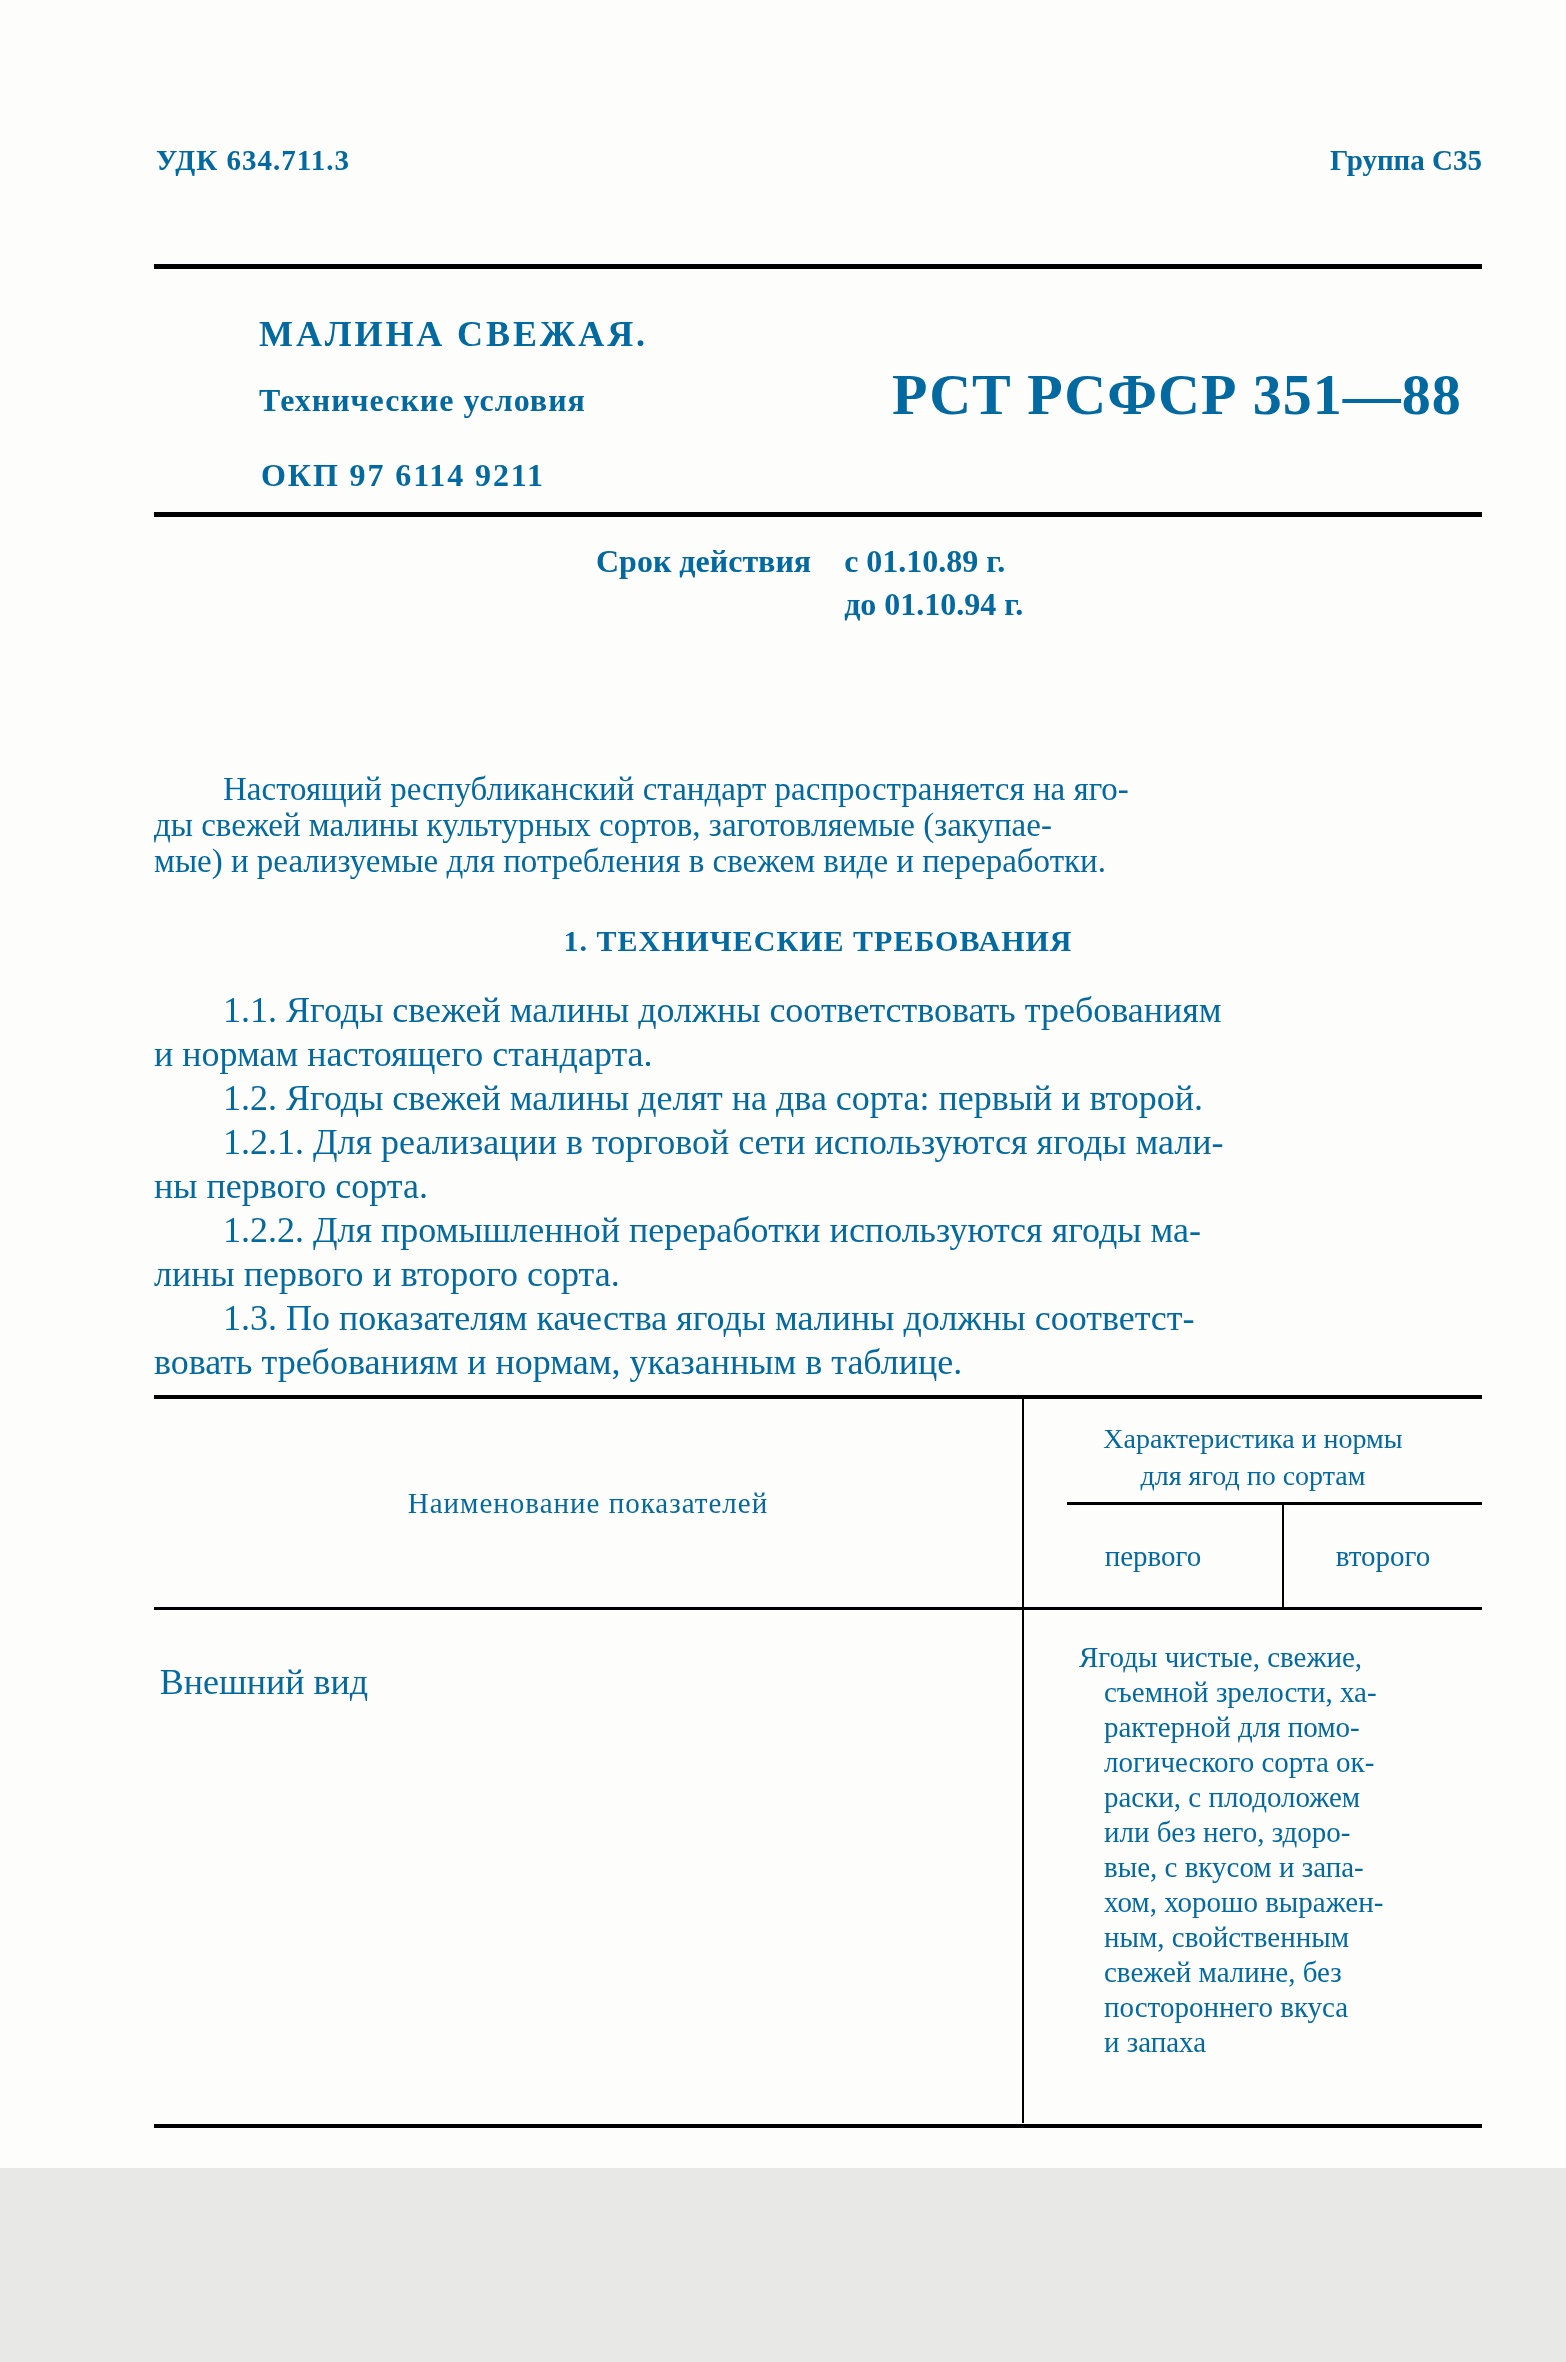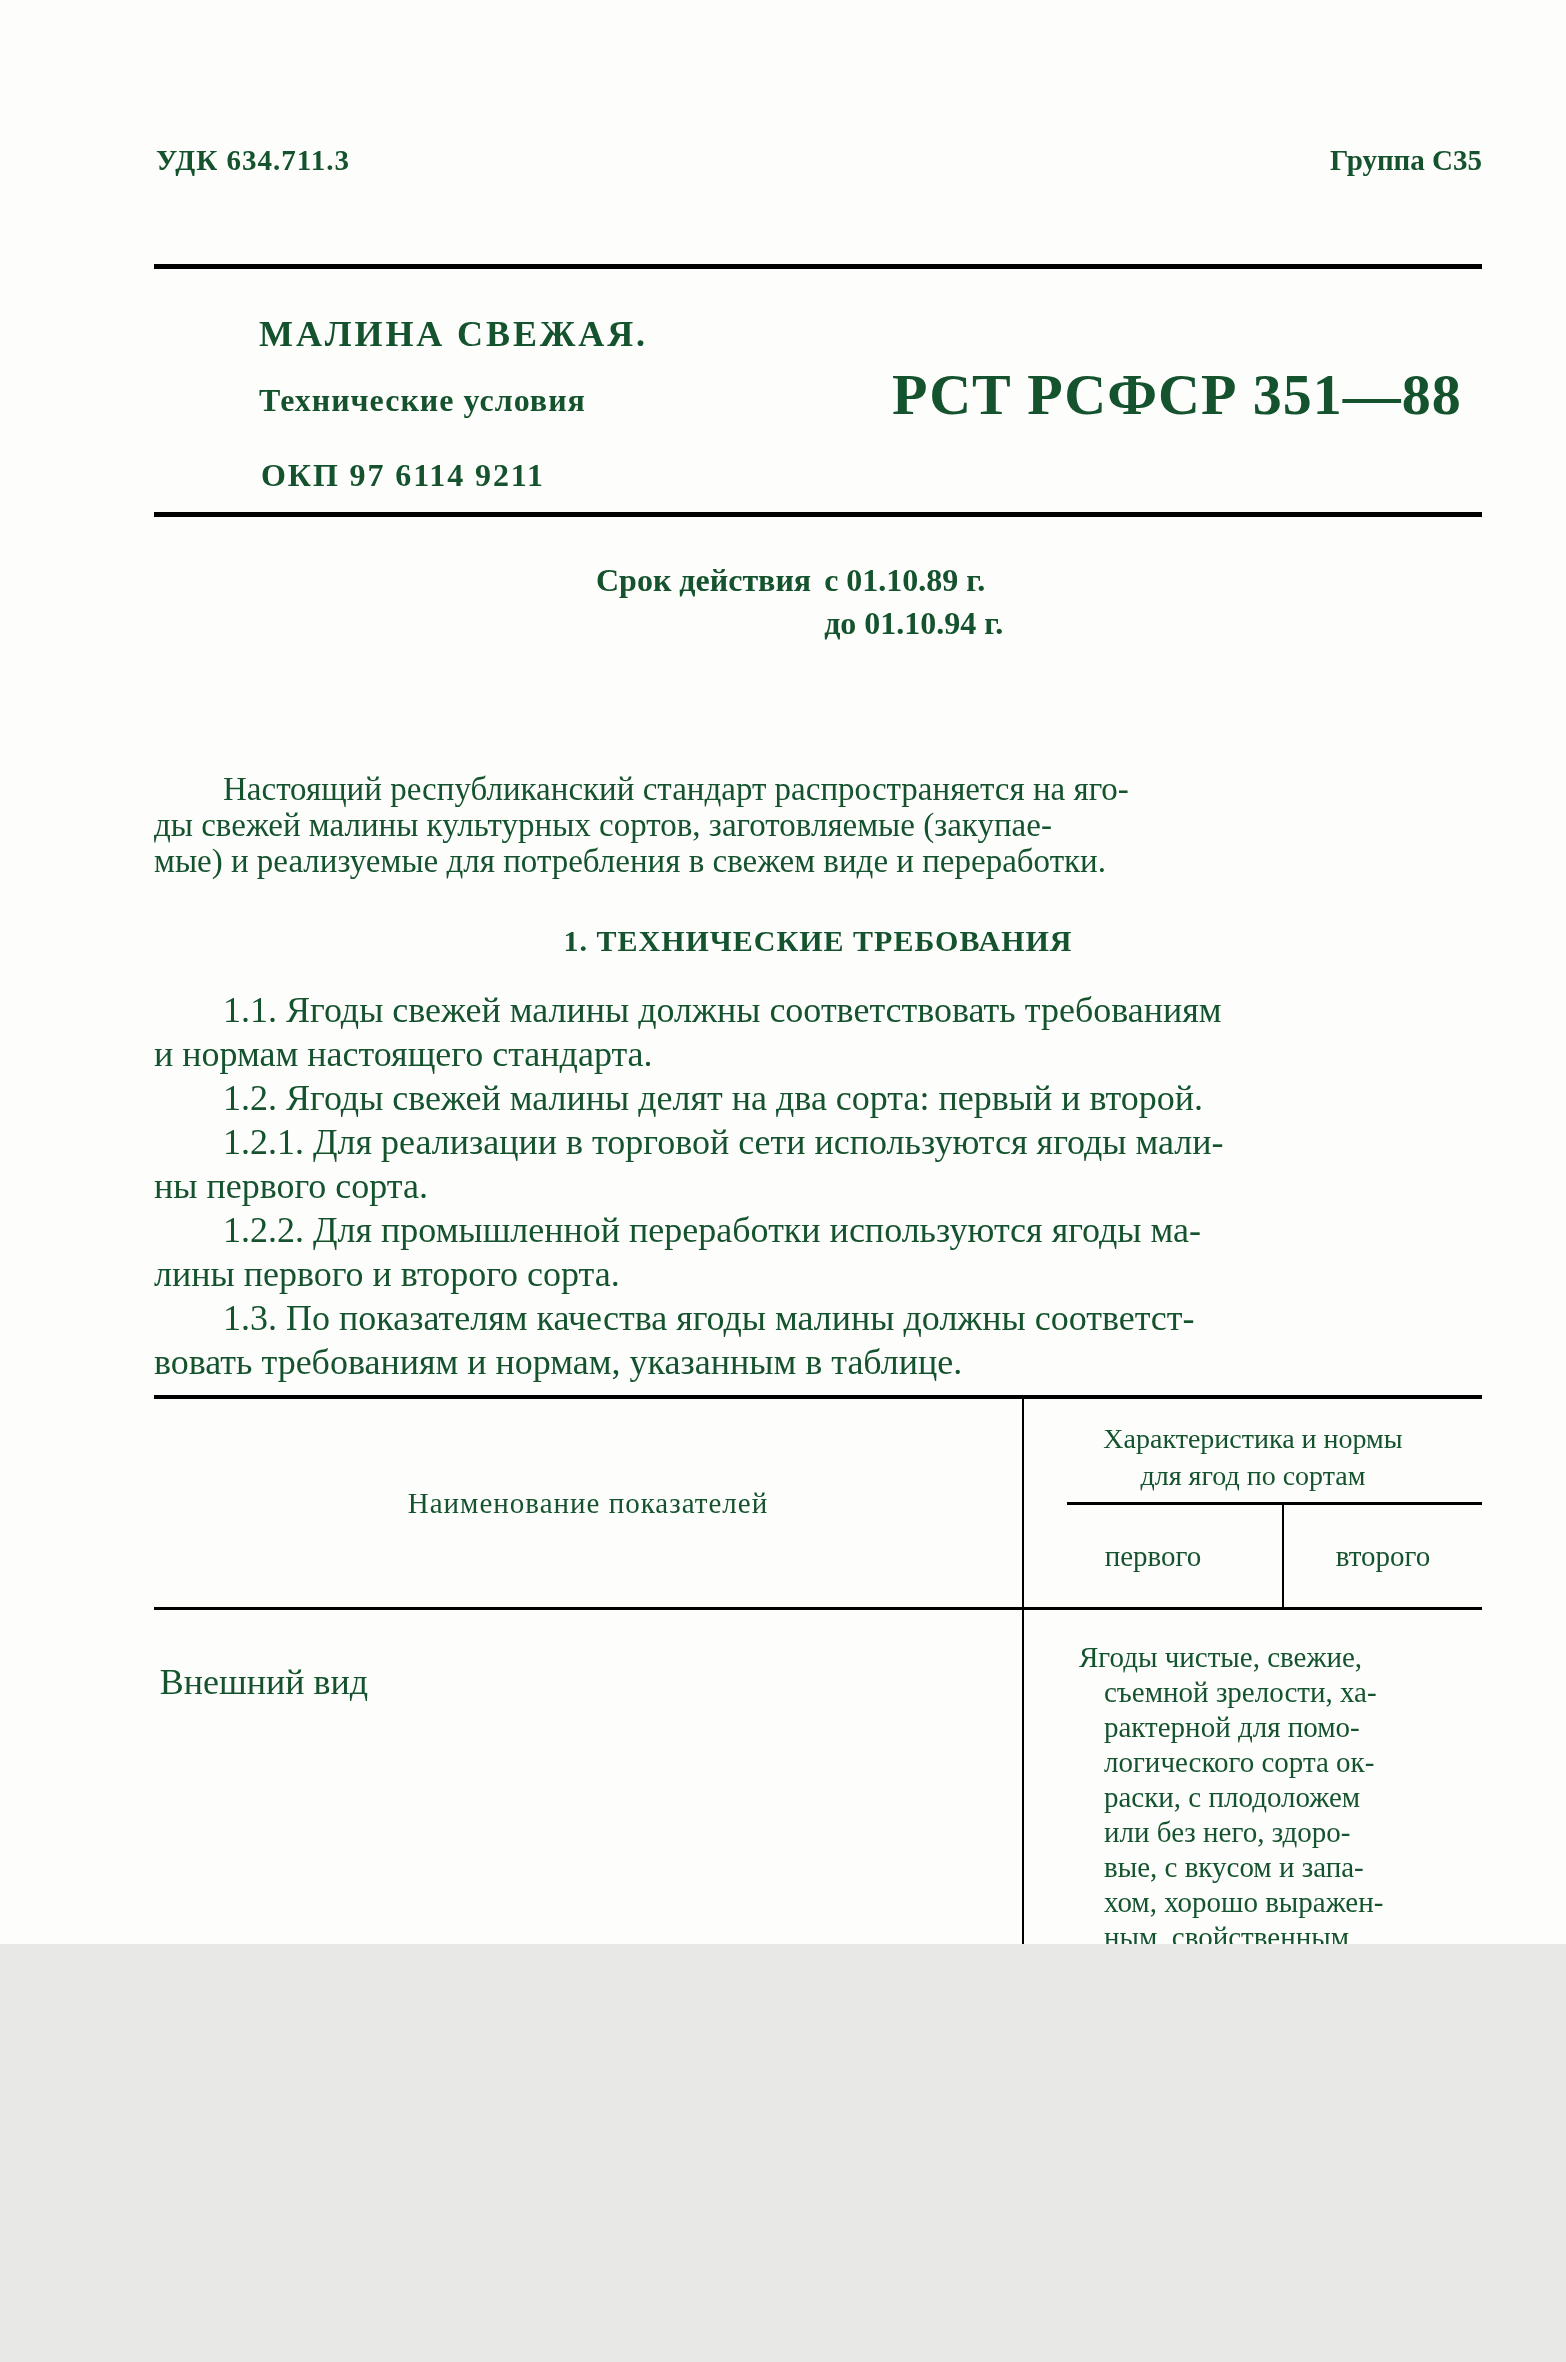--- a/index.html
+++ b/index.html
@@ -1,22 +1,22 @@
 <!DOCTYPE html>
 <html><head>
 <meta charset="utf-8">
 <style>
   html, body { margin: 0; padding: 0; background: #e8e8e6; }
   .page {
     position: relative;
     width: 1567px;
-    height: 1944px;
+    height: 2168px;
     margin: 0 auto;
     background: #fdfdfb;
-    color: #14532d;
+    color: #0369a1;
     font-family: "Liberation Serif", "DejaVu Serif", serif;
     overflow: hidden;
   }
   .abs { position: absolute; }
   .pre { white-space: pre-line; }
 
   .udk { left: 156px; top: 144px; font-size: 29px; font-weight: bold; letter-spacing: 1px; }
   .group { left: 154px; top: 144px; width: 1328px; text-align: right; font-size: 29px; font-weight: bold; }
   .doctype {
     left: 154px; top: 186px; width: 1328px;
@@ -25,21 +25,21 @@
   }
   .rule { background: #000; height: 4.8px; width: 1328px; left: 154px; }
   .rule-1 { top: 264px; }
   .rule-2 { top: 512px; }
 
   .product-title { left: 259px; top: 313px; font-size: 36px; font-weight: bold; letter-spacing: 2.9px; }
   .product-subtitle { left: 259px; top: 382px; font-size: 32px; font-weight: bold; letter-spacing: 1px; }
   .okp { left: 261px; top: 457px; font-size: 32px; font-weight: bold; letter-spacing: 1.9px; }
   .std-code { left: 892px; top: 361px; font-size: 58px; font-weight: bold; letter-spacing: 1px; white-space: nowrap; }
 
-  .validity { left: 596px; top: 559px; display: flex; gap: 13px; }
+  .validity { left: 596px; top: 540px; display: flex; gap: 33px; }
   .validity-label { font-size: 32px; font-weight: bold; line-height: 43px; }
   .validity-dates { font-size: 32px; font-weight: bold; line-height: 43px; white-space: pre-line; }
 
   .notice { left: 154px; top: 718px; width: 1328px; text-align: center; font-size: 30px; font-weight: bold; }
 
   .intro {
     left: 154px; top: 771px; width: 1328px;
     font-size: 33px; line-height: 36px;
     white-space: pre-line; text-indent: 69px;
   }

